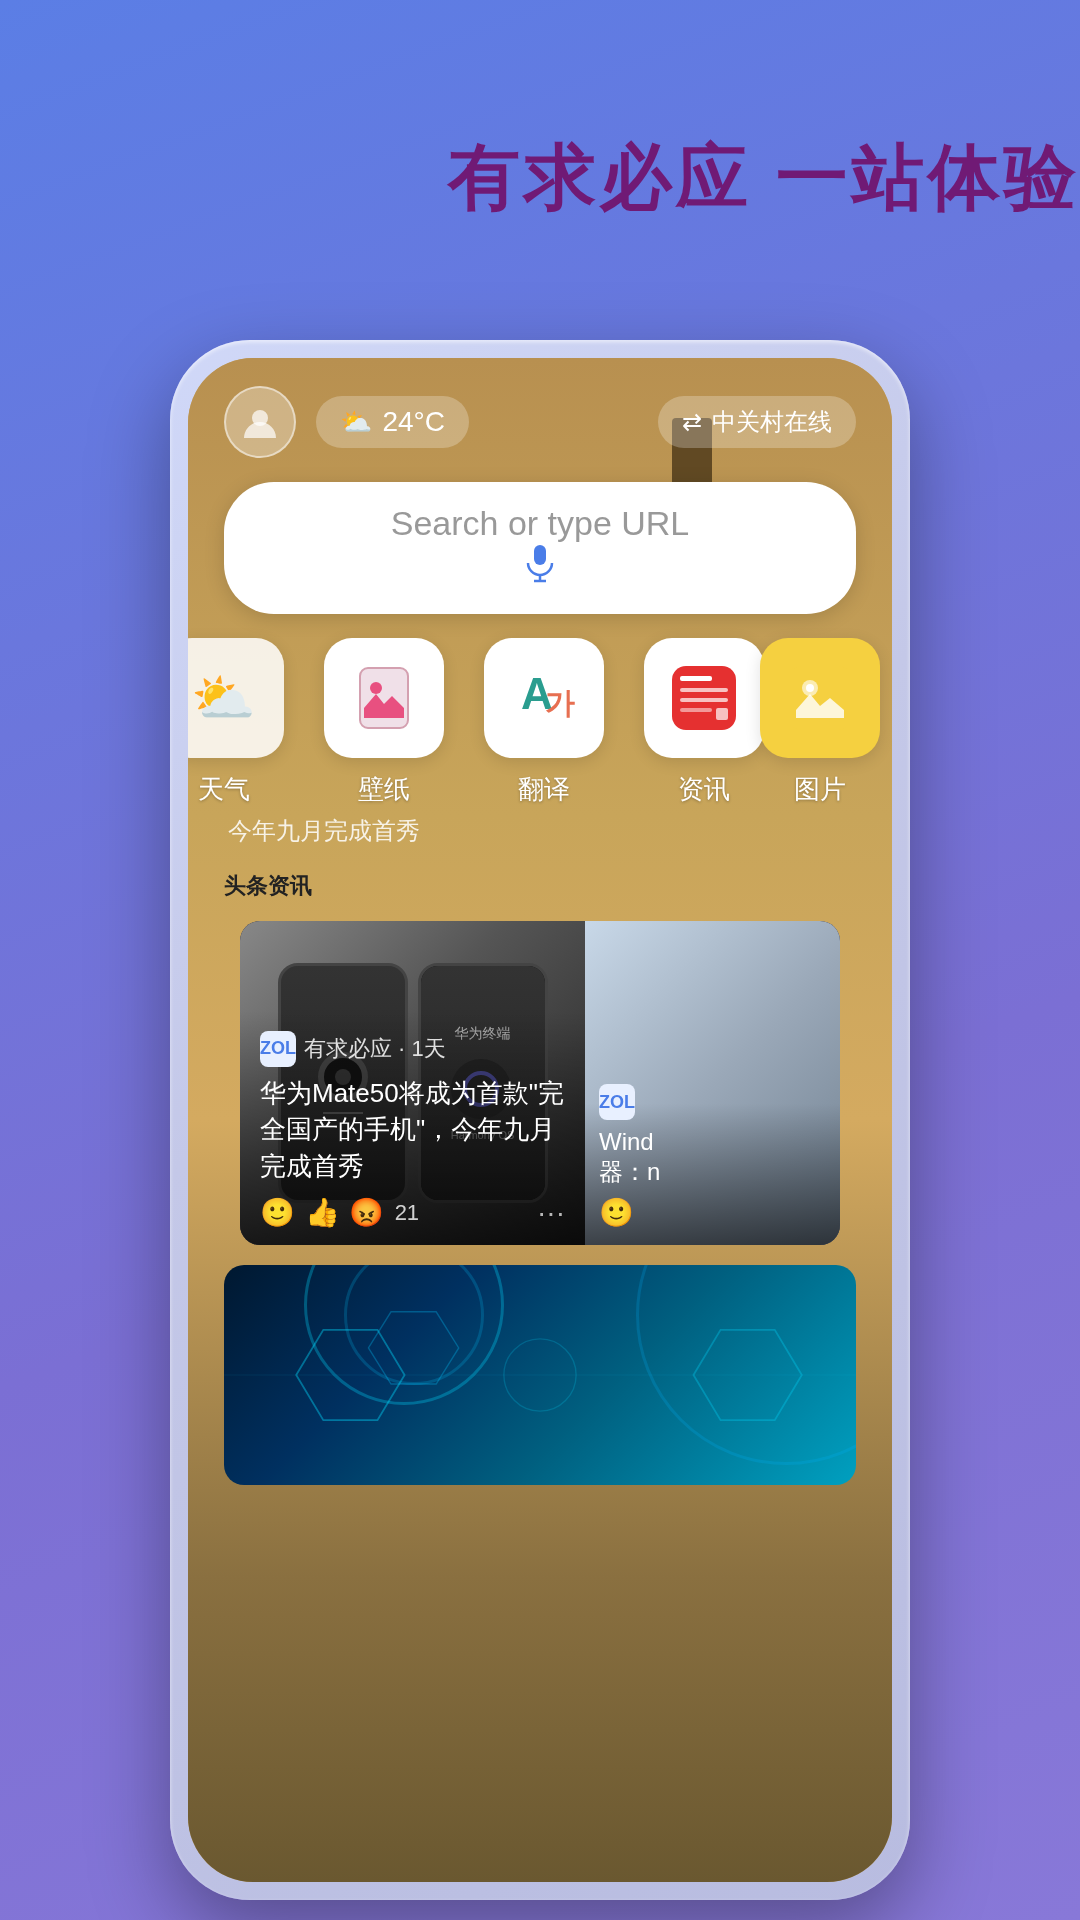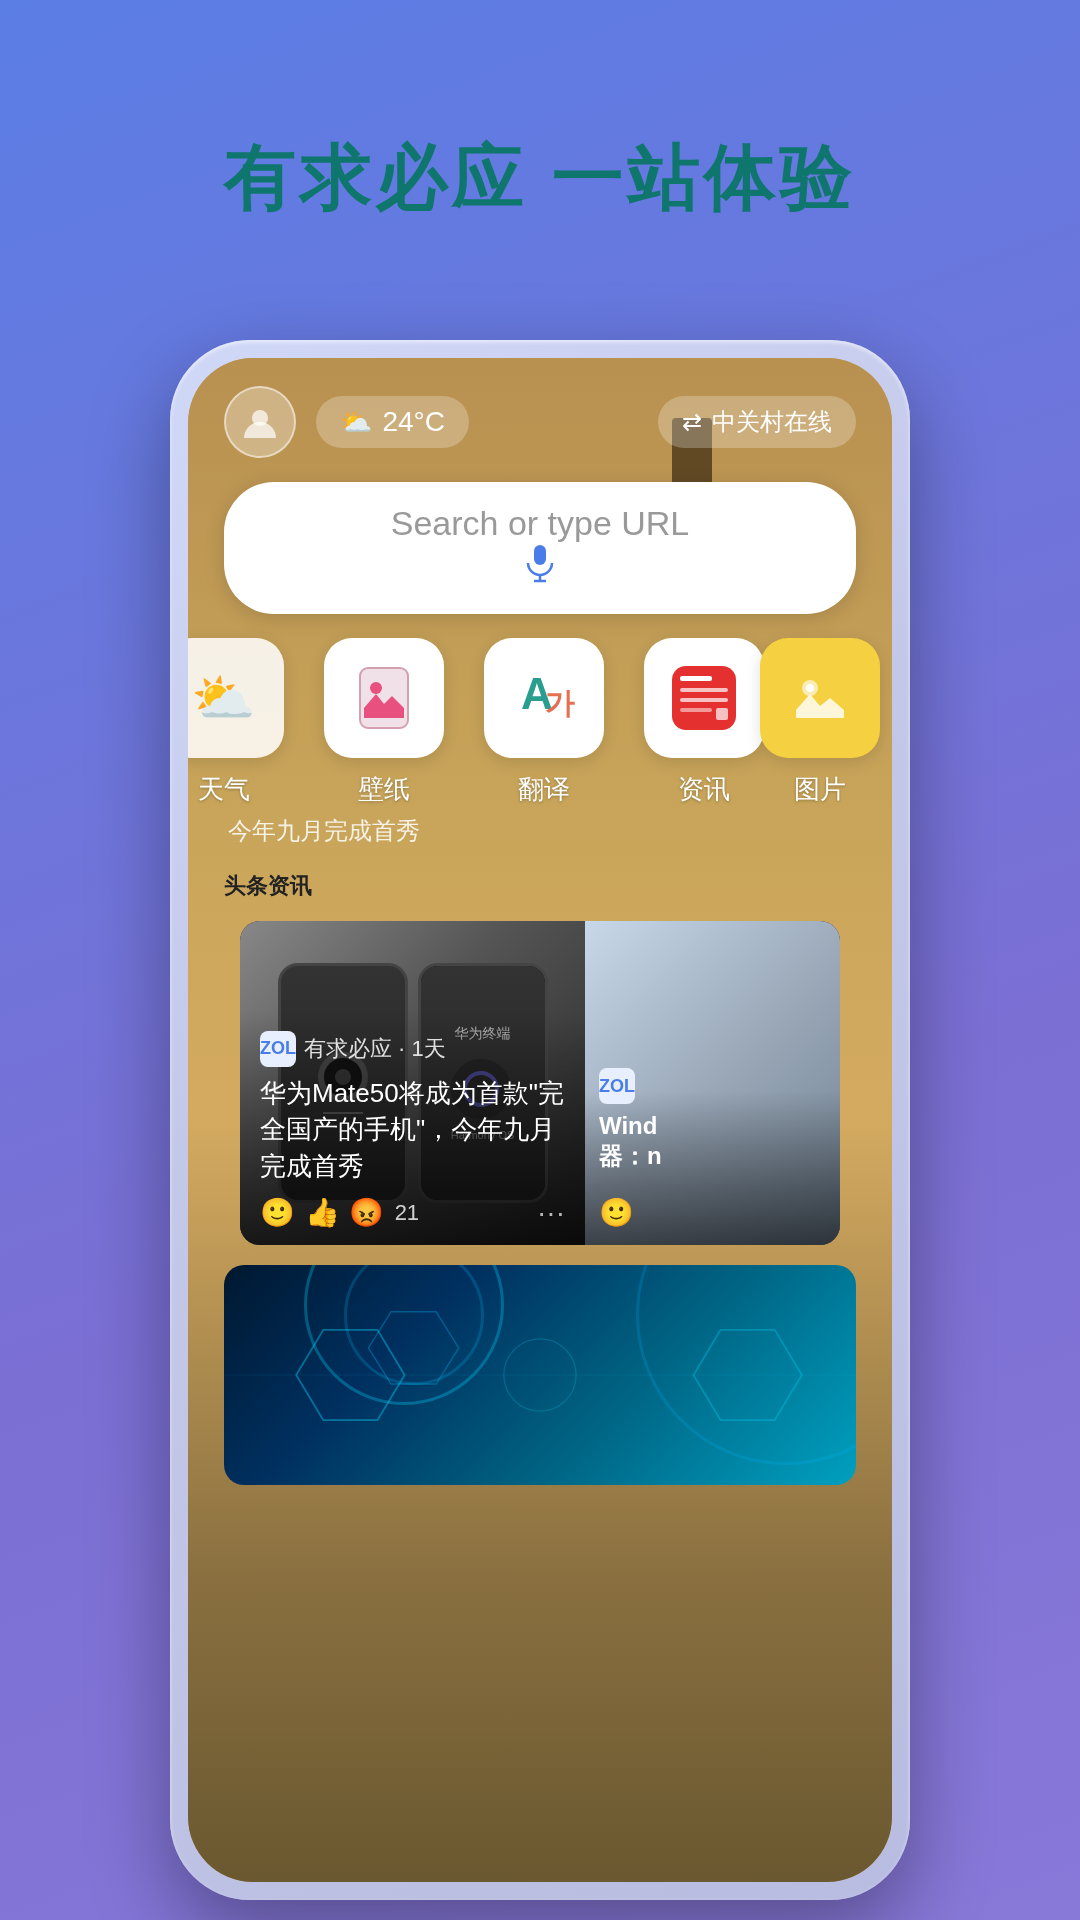--- a/index.html
+++ b/index.html
@@ -8,22 +8,22 @@
     body {
       width: 1080px;
       height: 1920px;
       background: linear-gradient(160deg, #5b7ee5 0%, #7b6fd4 60%, #8878d8 100%);
       font-family: -apple-system, 'PingFang SC', 'Hiragino Sans GB', sans-serif;
       overflow: hidden;
       position: relative;
     }
 
     .hero-title {
-      text-align: center;
-      color: #0f766e;
+      text-align: right;
+      color: #701a75;
       font-size: 72px;
       font-weight: 700;
       letter-spacing: 4px;
       padding-top: 130px;
       padding-bottom: 60px;
     }
 
     .phone-wrapper {
       position: absolute;
       top: 340px;
@@ -347,22 +347,22 @@
     .news-card-2-overlay {
       position: absolute;
       bottom: 0; left: 0; right: 0;
       background: linear-gradient(0deg, rgba(0,0,0,0.6) 0%, transparent 80%);
       padding: 16px 14px 16px;
     }
 
     .news-card-2-title {
       font-size: 24px;
       color: #fff;
-      font-weight: 700;
-      margin-bottom: 24px;
+      font-weight: 400;
+      margin-bottom: 8px;
     }
 
     
     .bottom-card {
       position: relative;
       z-index: 10;
       margin: 20px 36px 0;
       height: 220px;
       border-radius: 20px;
       overflow: hidden;

